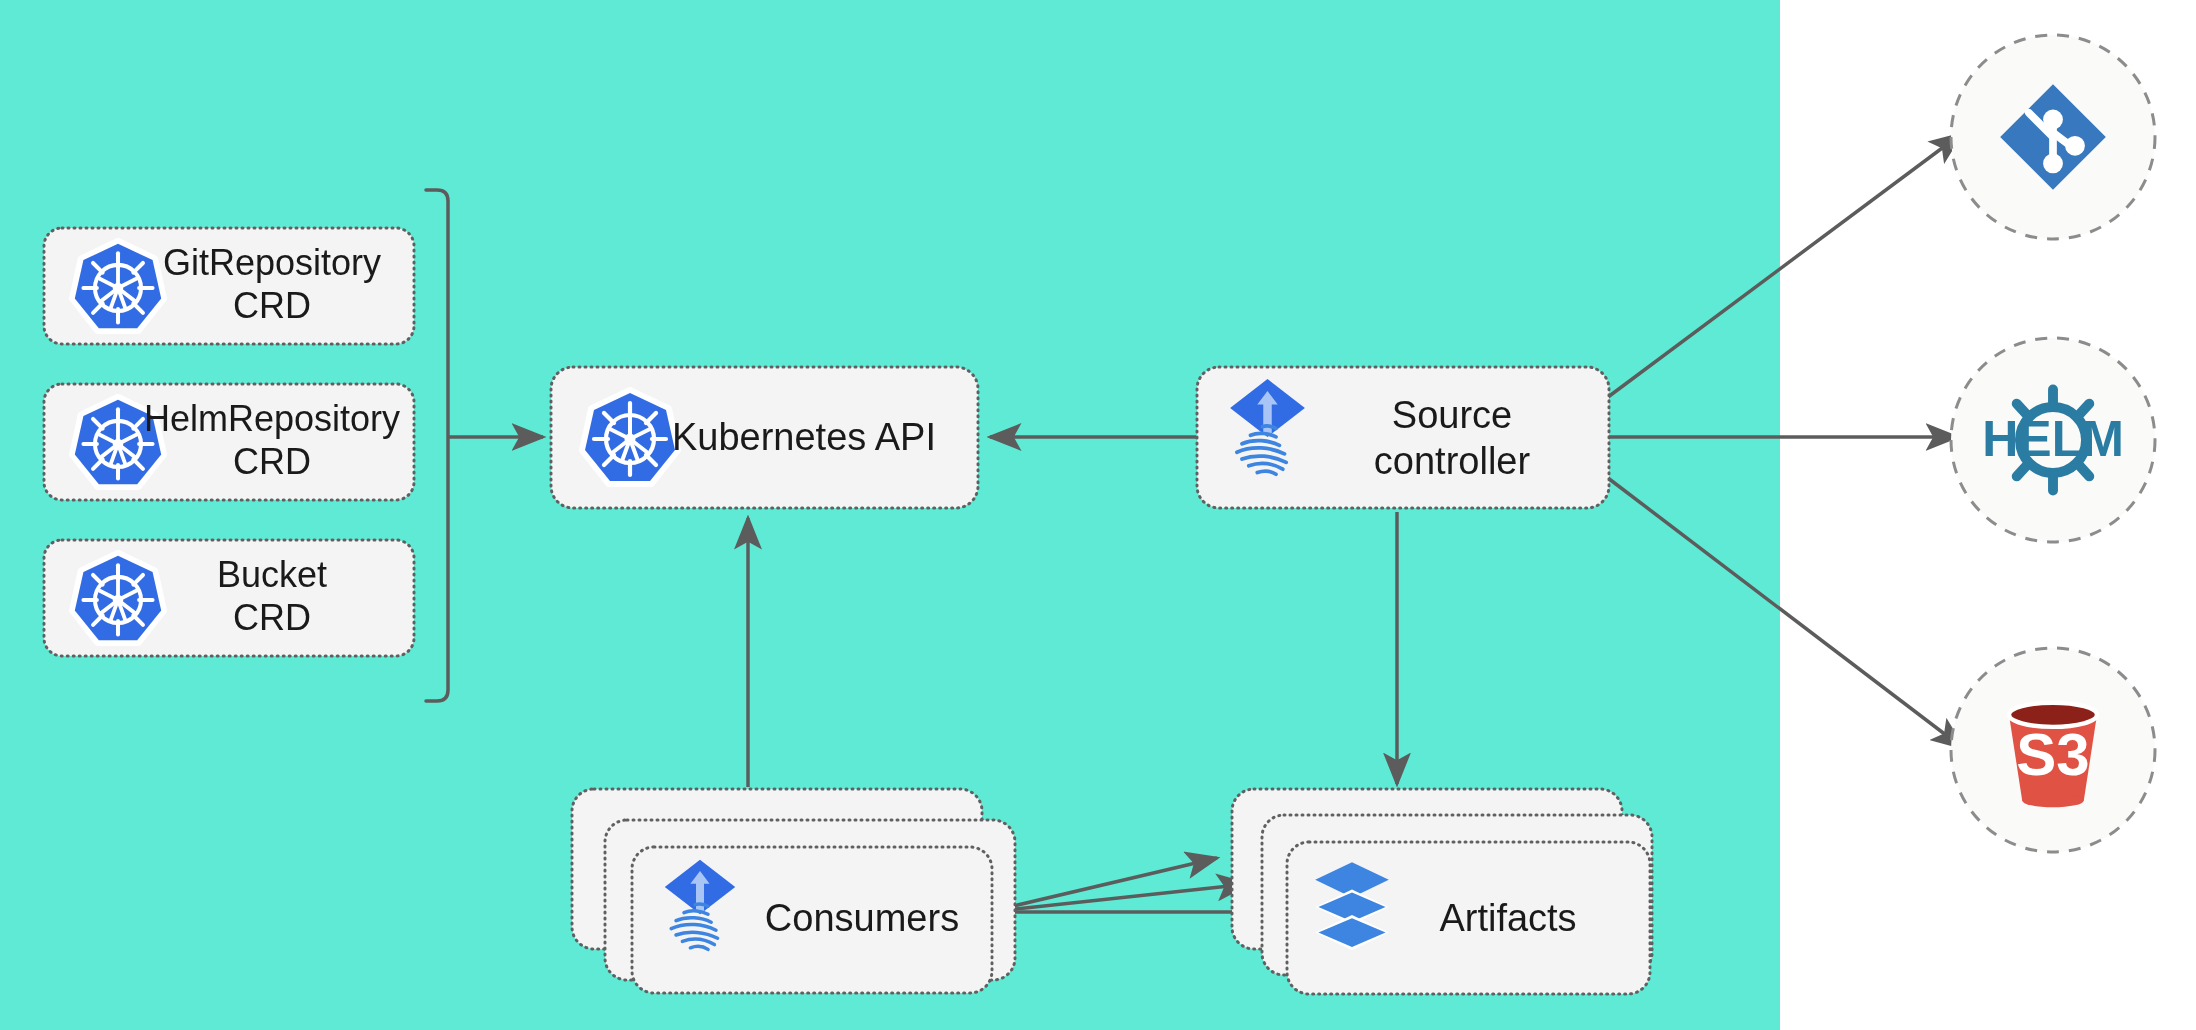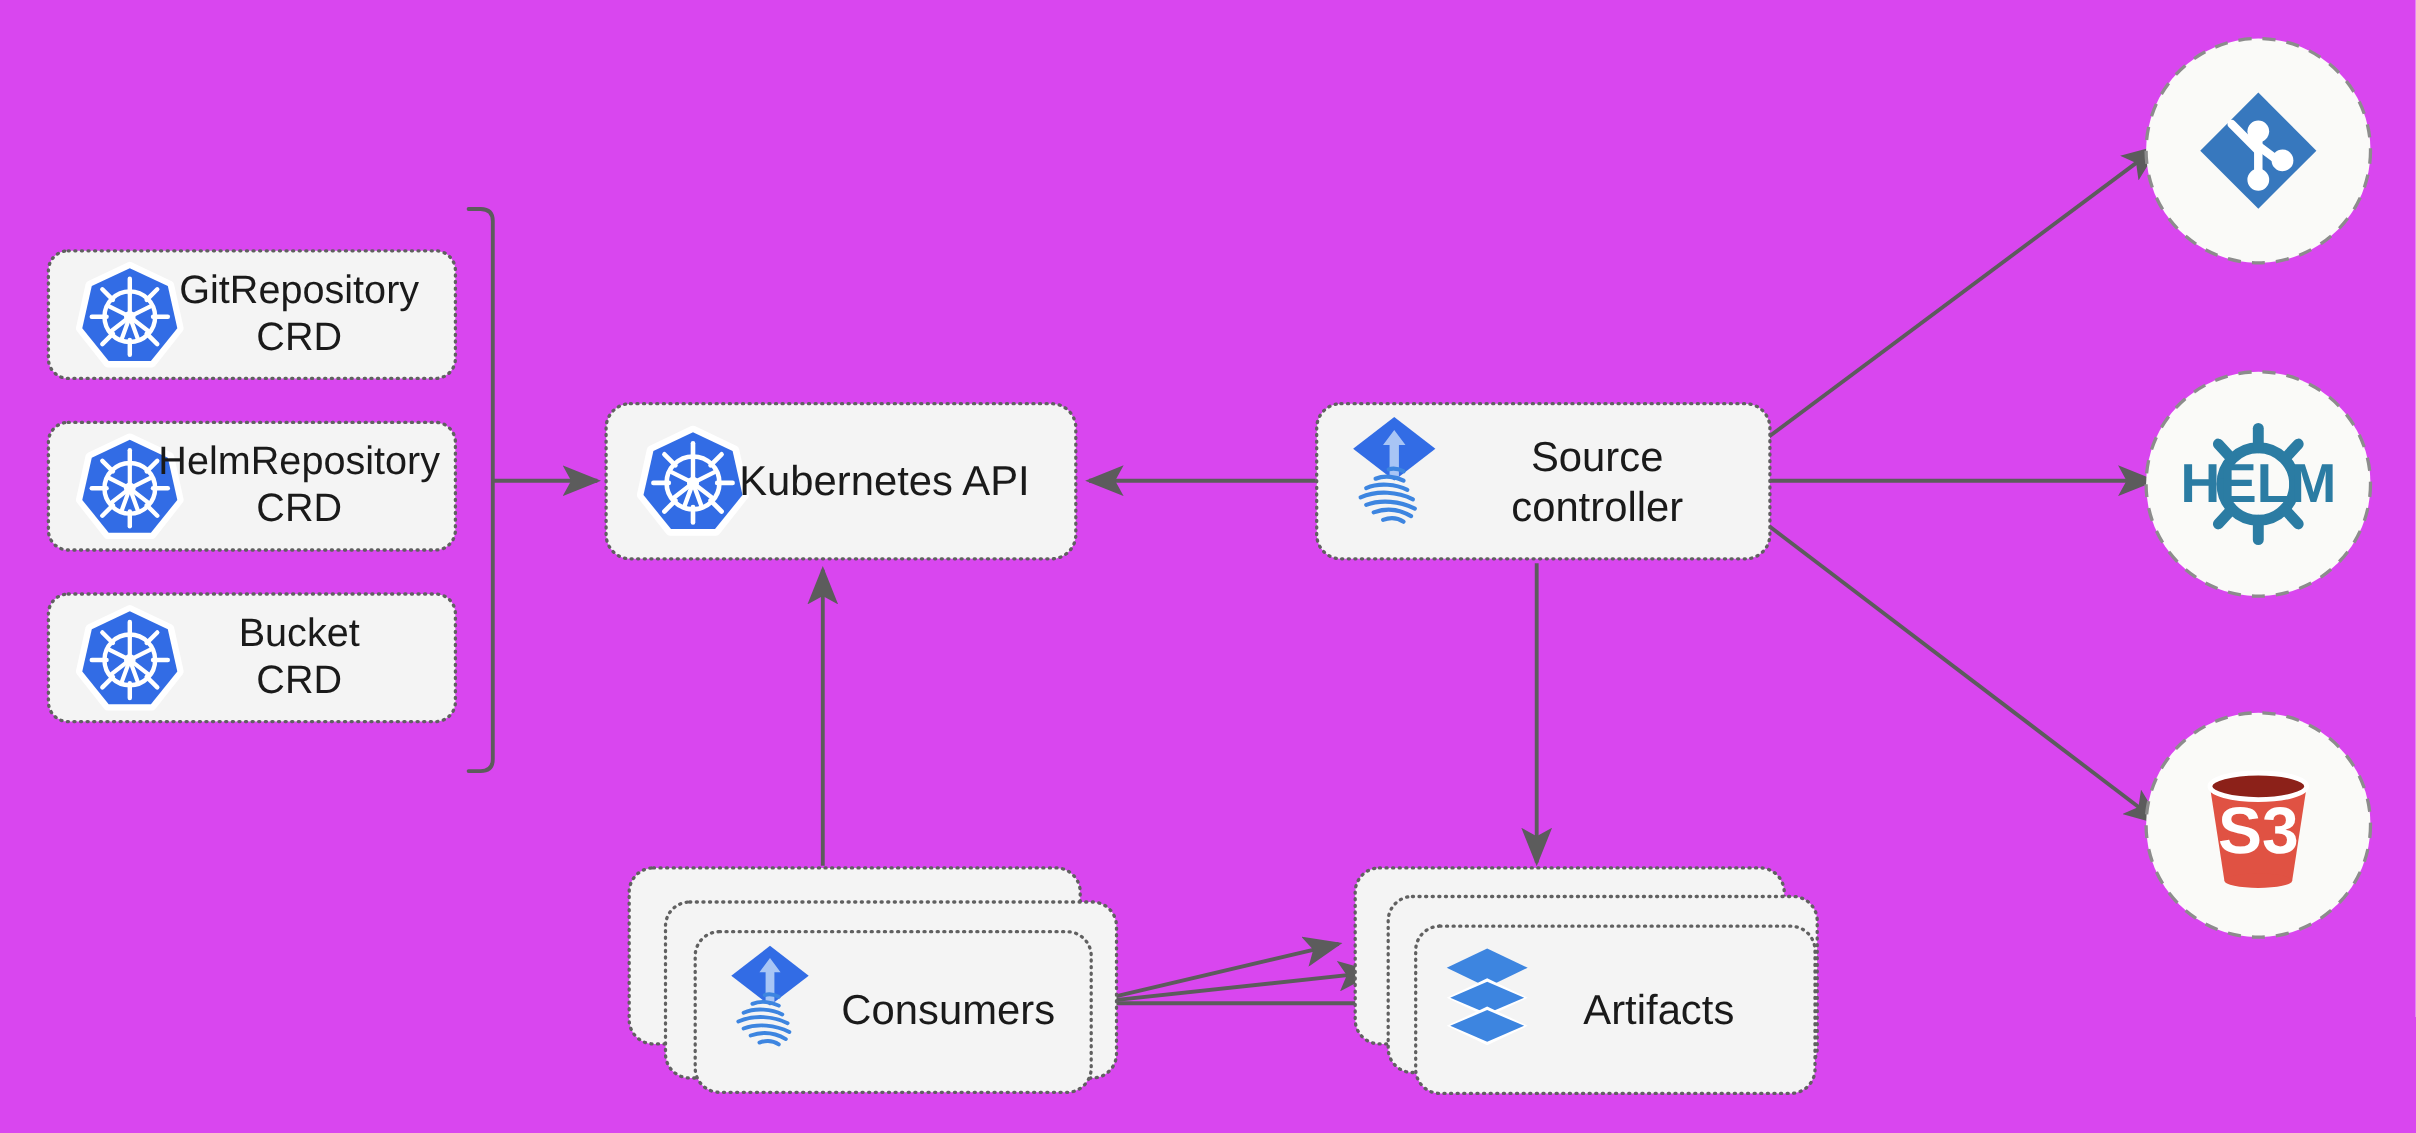--- a/index.html
+++ b/index.html
@@ -8,23 +8,23 @@
     background: #ffffff;
   }
   body {
     width: 2196px;
     height: 1030px;
     font-family: "Liberation Sans", sans-serif;
     overflow: hidden;
   }
   #diagram-root {
     position: relative;
-    width: 2196px;
+    width: 1780px;
     height: 1030px;
-    background: #d946ef;
+    background: #5eead4;
   }
   svg.layer {
     position: absolute;
     top: 0;
     left: 0;
     width: 2196px;
     height: 1030px;
   }
   .node-label {
     font-family: "Liberation Sans", sans-serif;

